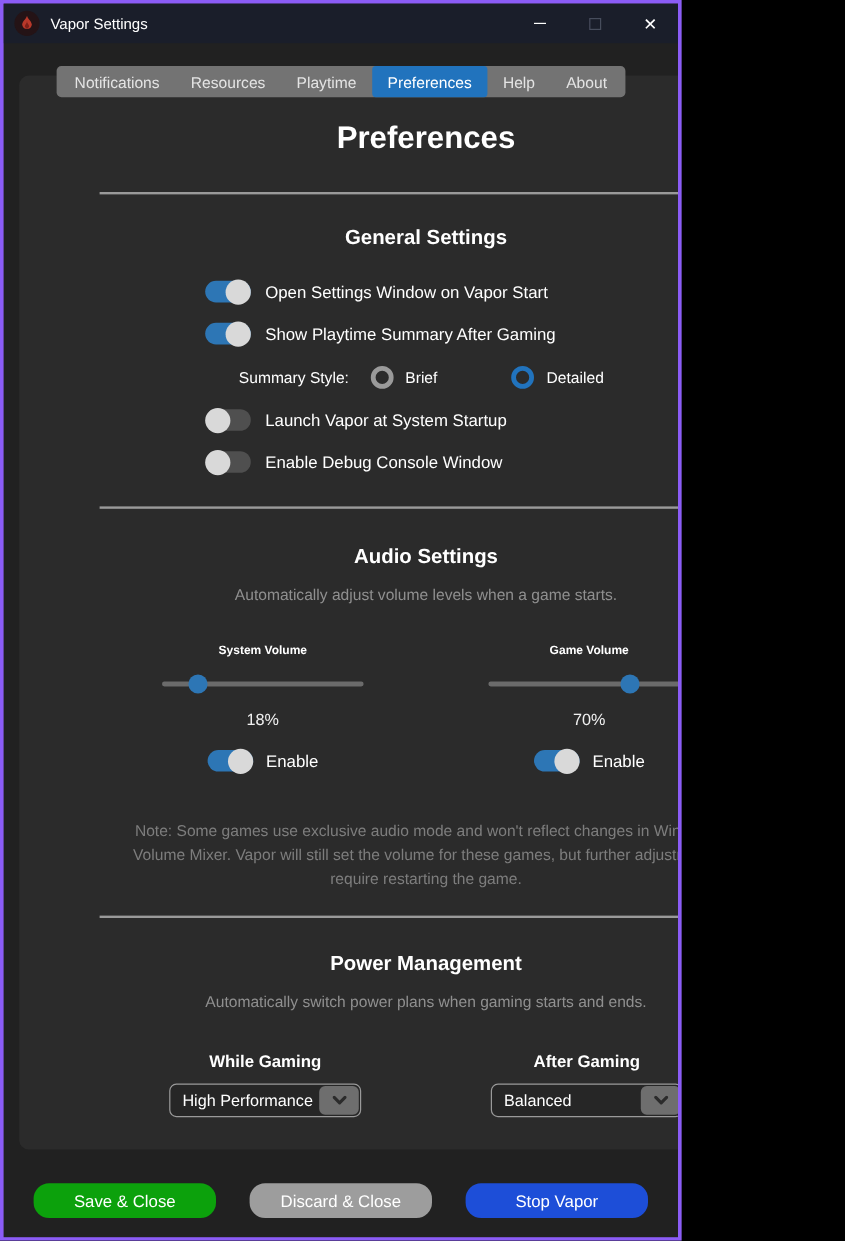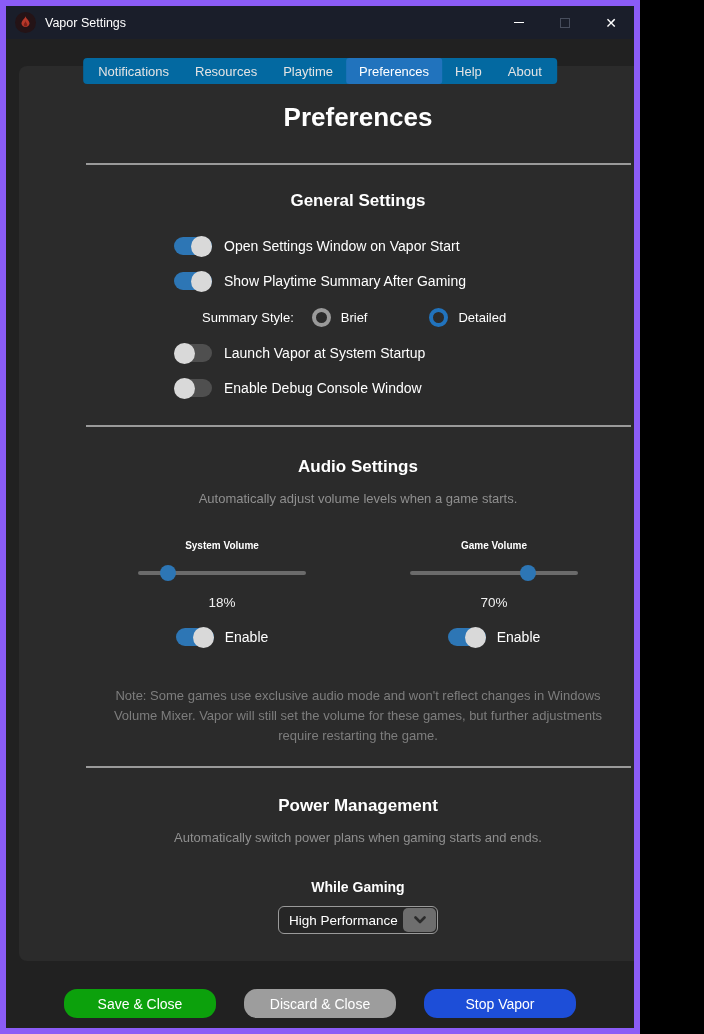--- a/index.html
+++ b/index.html
@@ -1,21 +1,21 @@
 <!DOCTYPE html>
 <html><head>
 <meta charset="utf-8">
 <style>
   * { margin:0; padding:0; box-sizing:border-box; }
   html,body { background:#000; }
   body { font-family:"Liberation Sans", sans-serif; }
 
   .window{
-    position:relative; width:640px; height:1034px;
-    background:#212121; border:6px solid #8b5cf6; overflow:hidden;
+    position:relative; width:568px; height:1034px;
+    background:#212121; border:3px solid #8b5cf6; overflow:hidden;
   }
 
   
   .titlebar{
     position:absolute; top:0; left:0; right:0; height:33px;
     background:#1a1e2a; display:flex; align-items:center; padding-left:9px;
   }
   .app-icon{
     width:21px; height:21px; border-radius:50%; background:#241316;
     display:flex; align-items:center; justify-content:center; flex:none;
@@ -23,21 +23,21 @@
   .titlebar-title{ color:#fff; font-size:12.5px; margin-left:9px; }
   .win-controls{ margin-left:auto; display:flex; height:33px; }
   .win-btn{ width:46px; height:33px; display:flex; align-items:center; justify-content:center; color:#fff; }
   .min-glyph{ width:10px; height:1.5px; background:#fff; }
   .max-glyph{ width:10px; height:10px; border:1px solid #474d5c; }
   .close-glyph{ font-size:14px; color:#fff; line-height:1; }
 
   
   .tabbar{
     position:absolute; top:52px; left:50%; transform:translateX(-50%);
-    background:#0369a1; border-radius:4px; display:flex; align-items:stretch;
+    background:#737373; border-radius:4px; display:flex; align-items:stretch;
     height:26px; z-index:5; padding:0 2px;
   }
   .tab{
     display:flex; align-items:center; padding:0 13px;
     color:#e4e4e4; font-size:13px; border-radius:3px; cursor:default; white-space:nowrap;
   }
   .tab.active{ background:#2173bd; color:#fff; }
 
   
   .panel{
@@ -252,20 +252,31 @@
         <div class="power-lbl">While Gaming</div>
         <div class="dropdown">
           <span class="val">High Performance</span>
           <span class="dd-btn">
             <svg width="12" height="8" viewBox="0 0 12 8">
                 <path d="M1.5 1.5 L6 6 L10.5 1.5" fill="none" stroke="#2b2b2b" stroke-width="2.6" stroke-linecap="round" stroke-linejoin="round"></path>
               </svg>
           </span>
         </div>
       </div>
+      <div class="power-col">
+        <div class="power-lbl">After Gaming</div>
+        <div class="dropdown">
+          <span class="val">Balanced</span>
+          <span class="dd-btn">
+            <svg width="12" height="8" viewBox="0 0 12 8">
+                <path d="M1.5 1.5 L6 6 L10.5 1.5" fill="none" stroke="#2b2b2b" stroke-width="2.6" stroke-linecap="round" stroke-linejoin="round"></path>
+              </svg>
+          </span>
+        </div>
+      </div>
     </div>
   </div>
 
   <div class="footer">
     <button class="btn" style="background: rgb(12, 161, 12);">Save &amp; Close</button>
     <button class="btn" style="background: rgb(157, 157, 157);">Discard &amp; Close</button>
     <button class="btn" style="background: #1d4ed8;">Stop Vapor</button>
   </div>
 
 </div>

